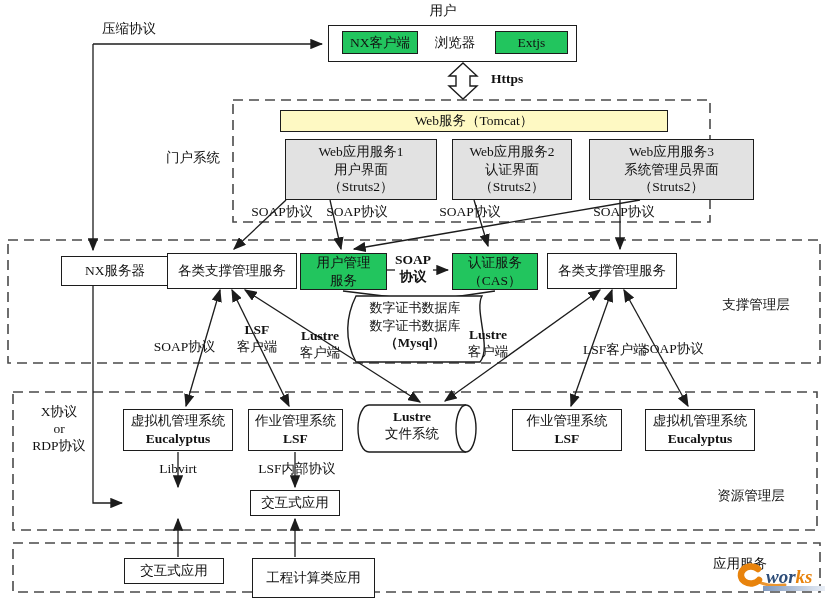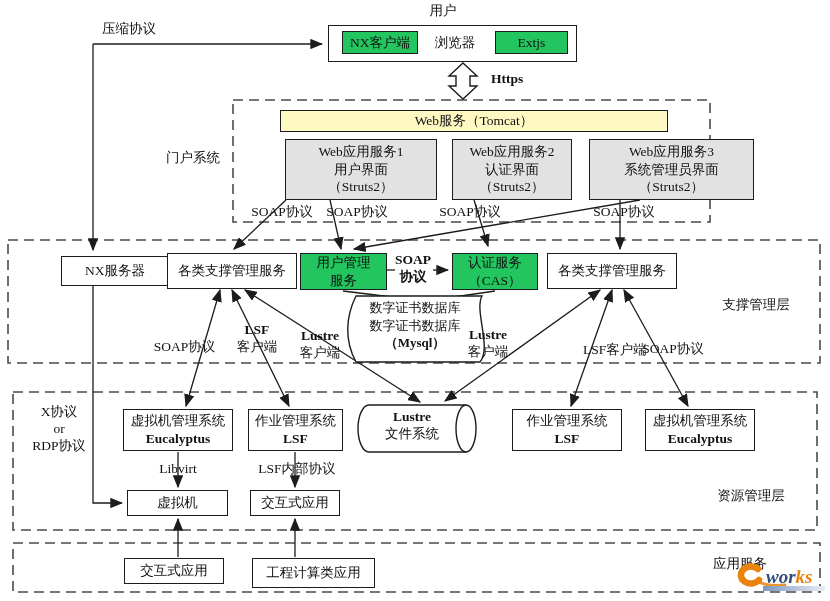--- a/index.html
+++ b/index.html
@@ -198,33 +198,30 @@
     <span class="b">LSF</span>
   </div>
   <div class="box" style="left:645px;top:409px;width:110px;height:42px;">
     <span>虚拟机管理系统</span>
     <span class="b">Eucalyptus</span>
   </div>
 
   <div class="label" style="left:154px;top:461px;width:48px;">Libvirt</div>
   <div class="label" style="left:251px;top:461px;width:92px;">LSF内部协议</div>
 
-  <div class="box" style="left:127px;top:490px;width:101px;height:26px;">
-    <span>虚拟机</span>
-  </div>
   <div class="box" style="left:250px;top:490px;width:90px;height:26px;">
     <span>交互式应用</span>
   </div>
 
   <div class="label" style="left:710px;top:556px;width:60px;">应用服务</div>
 
   <div class="box" style="left:124px;top:558px;width:100px;height:26px;">
     <span>交互式应用</span>
   </div>
-  <div class="box" style="left:252px;top:558px;width:123px;height:30px;">
+  <div class="box" style="left:252px;top:558px;width:123px;height:40px;">
     <span>工程计算类应用</span>
   </div>
 
   <div class="logo-wrap">
     <svg width="97" height="36" viewBox="0 0 97 36" xmlns="http://www.w3.org/2000/svg">
       <path d="M 25,9 A 10,8.5 0 1 0 26,20" fill="none" stroke="#e8830c" stroke-width="6.5" stroke-linecap="round"></path>
       <path d="M 24,21 Q 34,27 52,25" fill="none" stroke="#e8830c" stroke-width="3" stroke-linecap="round" opacity="0.85"></path>
       <rect x="30" y="26" width="62" height="5" fill="url(#logobar)"></rect>
       <text x="33" y="23" font-family="Liberation Serif, DejaVu Serif, serif" font-size="19" font-style="italic" font-weight="bold"><tspan fill="#2e4d78">wor</tspan><tspan fill="#e8830c">ks</tspan></text>
     </svg>

